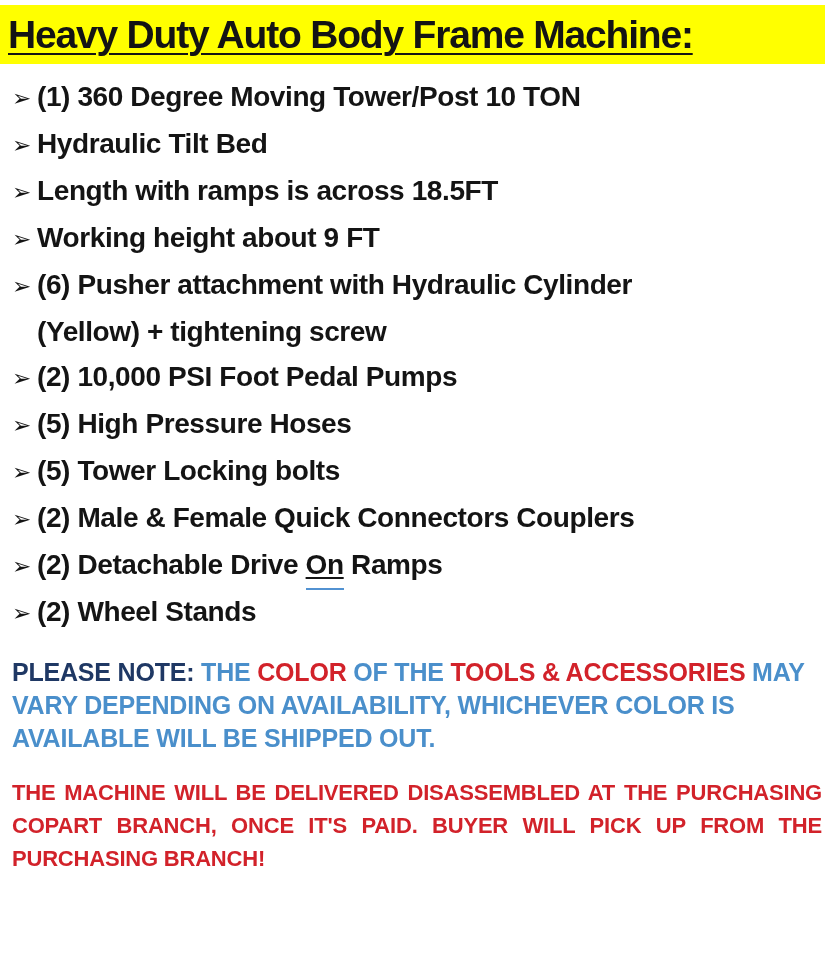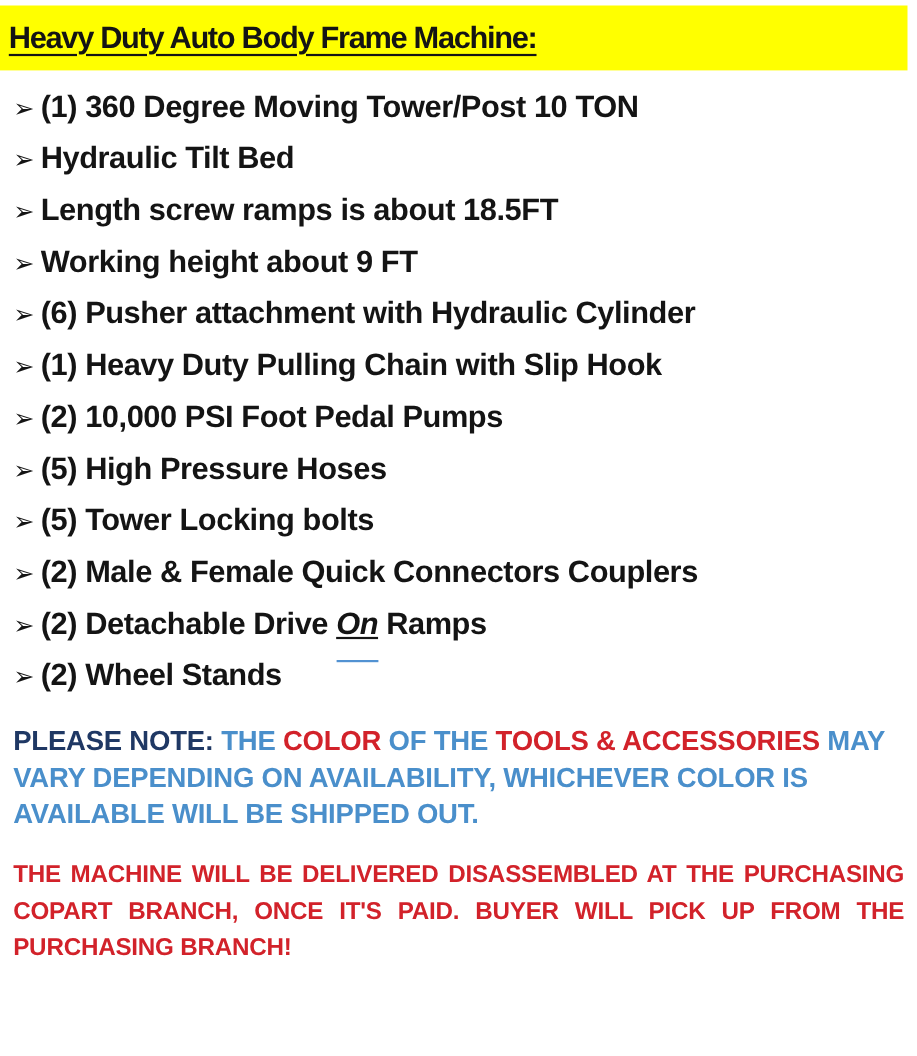--- a/index.html
+++ b/index.html
@@ -23,21 +23,21 @@
     font-family: "Liberation Sans", "DejaVu Sans", sans-serif;
     font-weight: 700;
     color: var(--ink);
   }
   .title-bar {
     background: var(--highlight);
     margin: 5px 9px 0 0;
     padding: 7px 4px 6px 8px;
   }
   .title-text {
-    font-size: 28px;
+    font-size: 39px;
     line-height: 46px;
     letter-spacing: -1.2px;
     text-decoration: underline;
     text-underline-offset: 5px;
     text-decoration-thickness: 2px;
     white-space: nowrap;
   }
   ul.features {
     list-style: none;
     margin: 10px 12px 0 0;
@@ -55,22 +55,21 @@
     width: 25px;
     text-indent: 0;
     font-size: 23px;
     vertical-align: baseline;
   }
   .u-on {
     text-decoration: underline;
     text-decoration-thickness: 2px;
     text-underline-offset: 3px;
     border-bottom: 2px solid var(--ctaBlue);
-    padding-bottom: 18px;
-    font-style: italic;
+    padding-bottom: 8px;
   }
   .note {
     margin: 20px 0 0 0;
     padding: 0 12px;
     font-size: 25px;
     line-height: 33px;
     letter-spacing: -0.2px;
   }
   .seg-navy { color: var(--navy); }
   .seg-blue { color: var(--noteBlue); }
@@ -93,30 +92,28 @@
 </div>
 
 <ul class="features">
   <li>
     <span class="bullet">➢</span><span>(1) 360 Degree Moving Tower/Post 10 TON</span>
   </li>
   <li>
     <span class="bullet">➢</span><span>Hydraulic Tilt Bed</span>
   </li>
   <li>
-    <span class="bullet">➢</span><span>Length screw ramps is about 18.5FT</span>
+    <span class="bullet">➢</span><span>Length with ramps is across 18.5FT</span>
   </li>
   <li>
     <span class="bullet">➢</span><span>Working height about 9 FT</span>
   </li>
   <li>
     <span class="bullet">➢</span><span>(6) Pusher attachment with Hydraulic Cylinder</span><br>
-  </li>
-  <li>
-    <span class="bullet">➢</span><span>(1) Heavy Duty Pulling Chain with Slip Hook</span>
+    <span>(Yellow) + tightening screw</span>
   </li>
   <li>
     <span class="bullet">➢</span><span>(2) 10,000 PSI Foot Pedal Pumps</span>
   </li>
   <li>
     <span class="bullet">➢</span><span>(5) High Pressure Hoses</span>
   </li>
   <li>
     <span class="bullet">➢</span><span>(5) Tower Locking bolts</span>
   </li>

